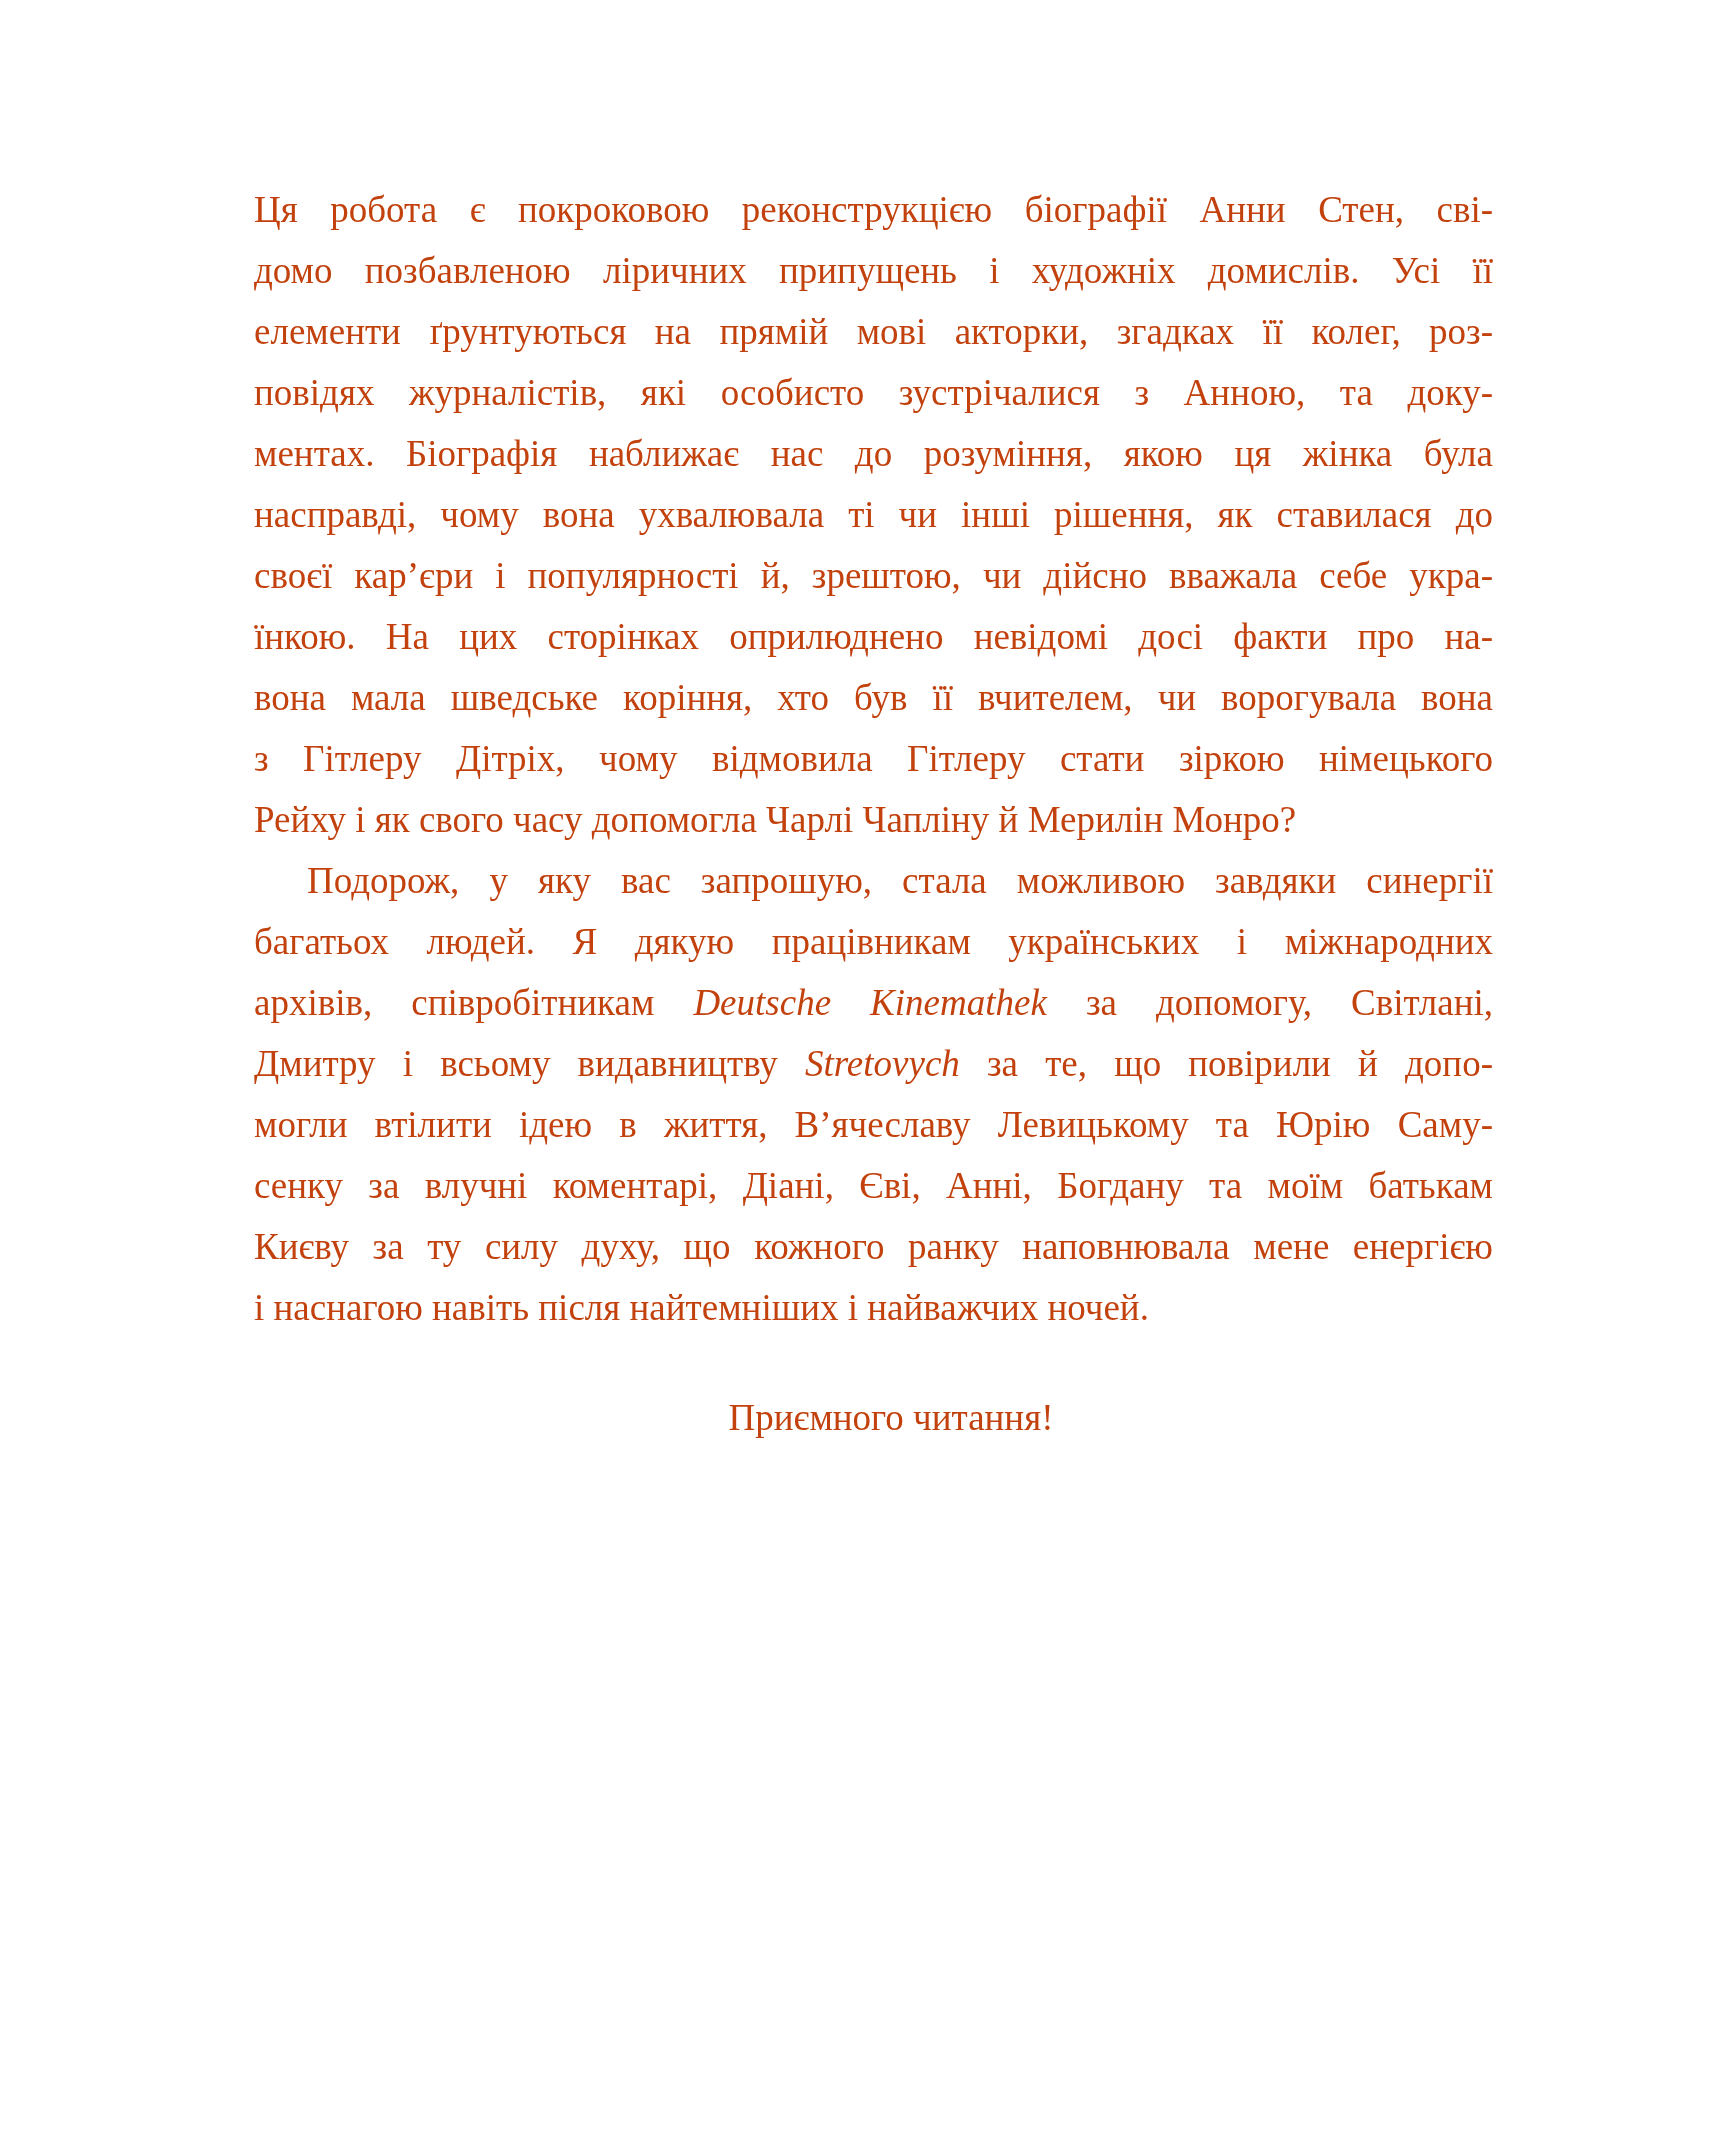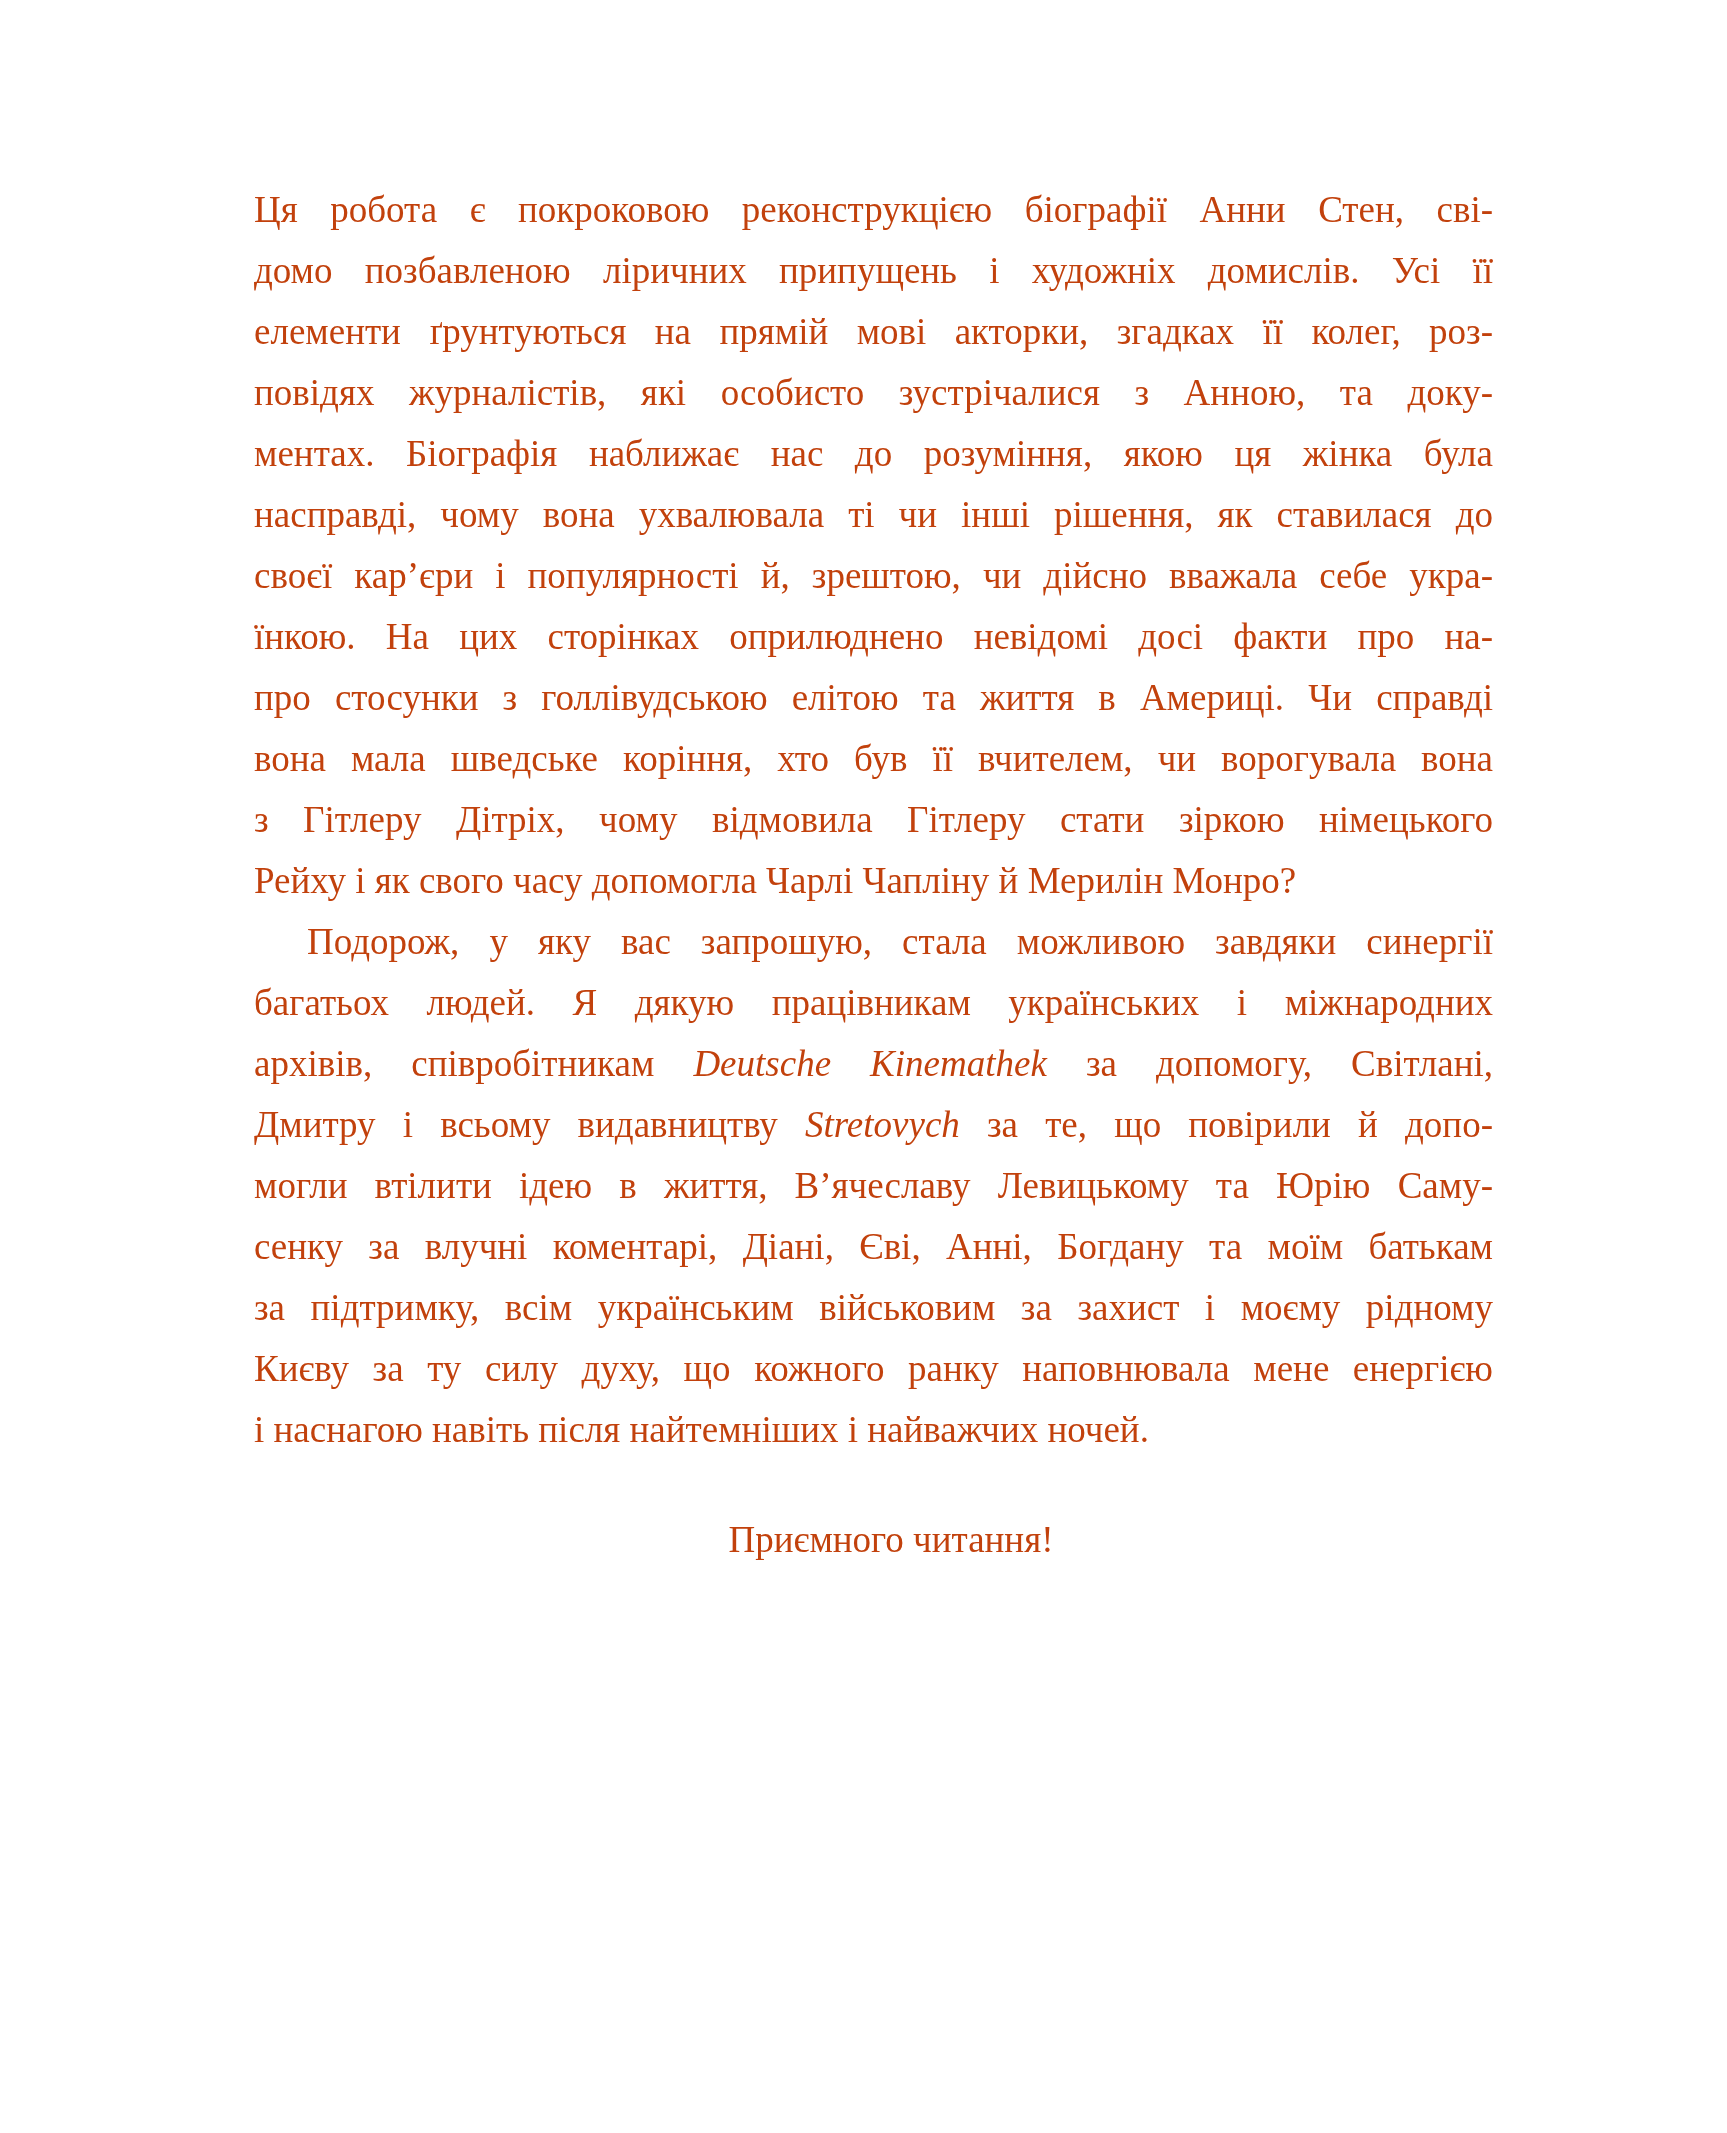--- a/index.html
+++ b/index.html
@@ -56,33 +56,31 @@
     <div id="paragraphs-container">
         <div class="paragraph">
           <div class="line"><span>Ця робота є покроковою реконструкцією біографії Анни Стен, сві-</span></div>
           <div class="line"><span>домо позбавленою ліричних припущень і художніх домислів. Усі її</span></div>
           <div class="line"><span>елементи ґрунтуються на прямій мові акторки, згадках її колег, роз-</span></div>
           <div class="line"><span>повідях журналістів, які особисто зустрічалися з Анною, та доку-</span></div>
           <div class="line"><span>ментах. Біографія наближає нас до розуміння, якою ця жінка була</span></div>
           <div class="line"><span>насправді, чому вона ухвалювала ті чи інші рішення, як ставилася до</span></div>
           <div class="line"><span>своєї кар’єри і популярності й, зрештою, чи дійсно вважала себе укра-</span></div>
           <div class="line"><span>їнкою. На цих сторінках оприлюднено невідомі досі факти про на-</span></div>
-          <div class="line"><span>про стосунки з голлівудською елітою та життя в Америці. Чи справді</span></div>
           <div class="line"><span>вона мала шведське коріння, хто був її вчителем, чи ворогувала вона</span></div>
           <div class="line"><span>з Гітлеру Дітріх, чому відмовила Гітлеру стати зіркою німецького</span></div>
           <div class="line last"><span>Рейху і як свого часу допомогла Чарлі Чапліну й Мерилін Монро?</span></div>
         </div>
         <div class="paragraph">
           <div class="line indent"><span>Подорож, у яку вас запрошую, стала можливою завдяки синергії</span></div>
           <div class="line"><span>багатьох людей. Я дякую працівникам українських і міжнародних</span></div>
           <div class="line"><span>архівів, співробітникам </span><span class="seg-italic">Deutsche Kinemathek</span><span> за допомогу, Світлані,</span></div>
           <div class="line"><span>Дмитру і всьому видавництву </span><span class="seg-italic">Stretovych</span><span> за те, що повірили й допо-</span></div>
           <div class="line"><span>могли втілити ідею в життя, В’ячеславу Левицькому та Юрію Саму-</span></div>
           <div class="line"><span>сенку за влучні коментарі, Діані, Єві, Анні, Богдану та моїм батькам</span></div>
-          <div class="line"><span>за підтримку, всім українським військовим за захист і моєму рідному</span></div>
           <div class="line"><span>Києву за ту силу духу, що кожного ранку наповнювала мене енергією</span></div>
           <div class="line last"><span>і наснагою навіть після найтемніших і найважчих ночей.</span></div>
         </div>
       </div>
     <div class="closing">Приємного читання!</div>
   </div>
 </div>
 
 
 </body></html>

